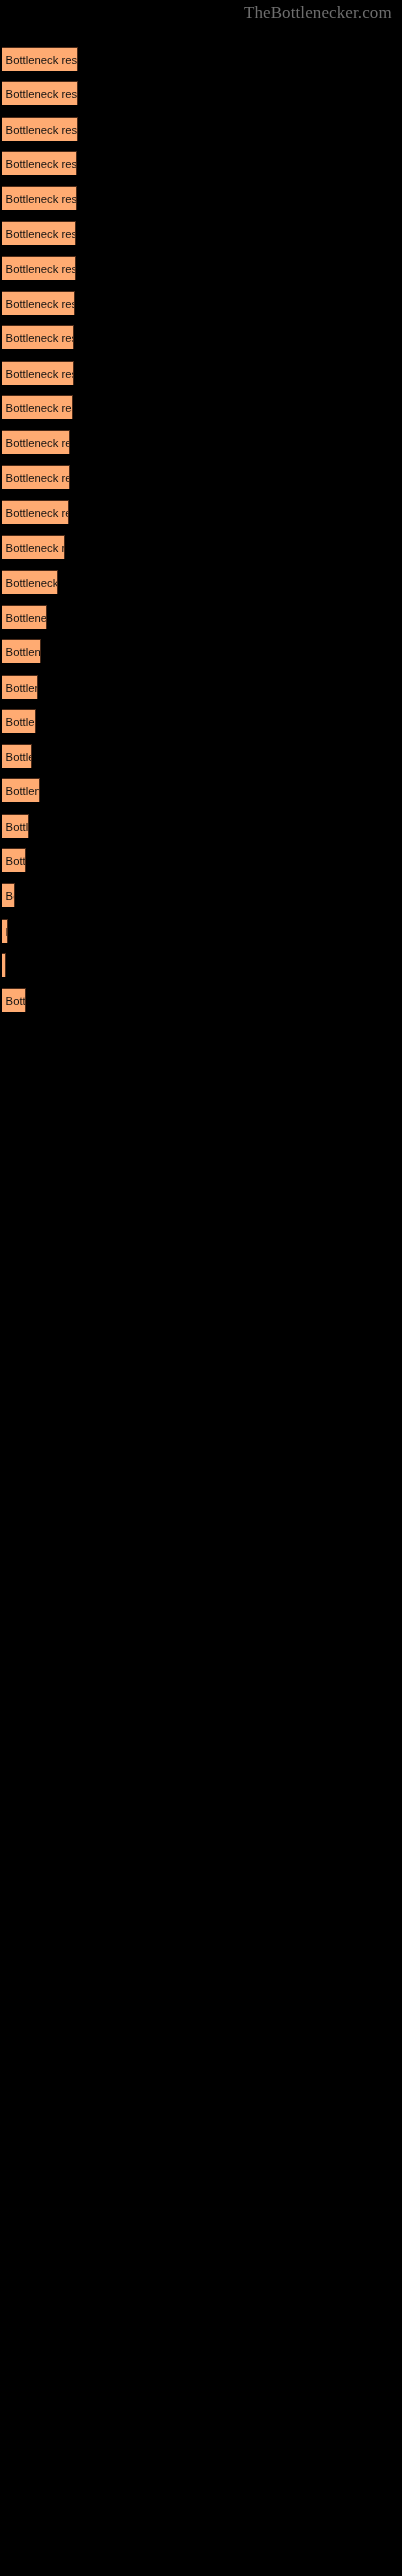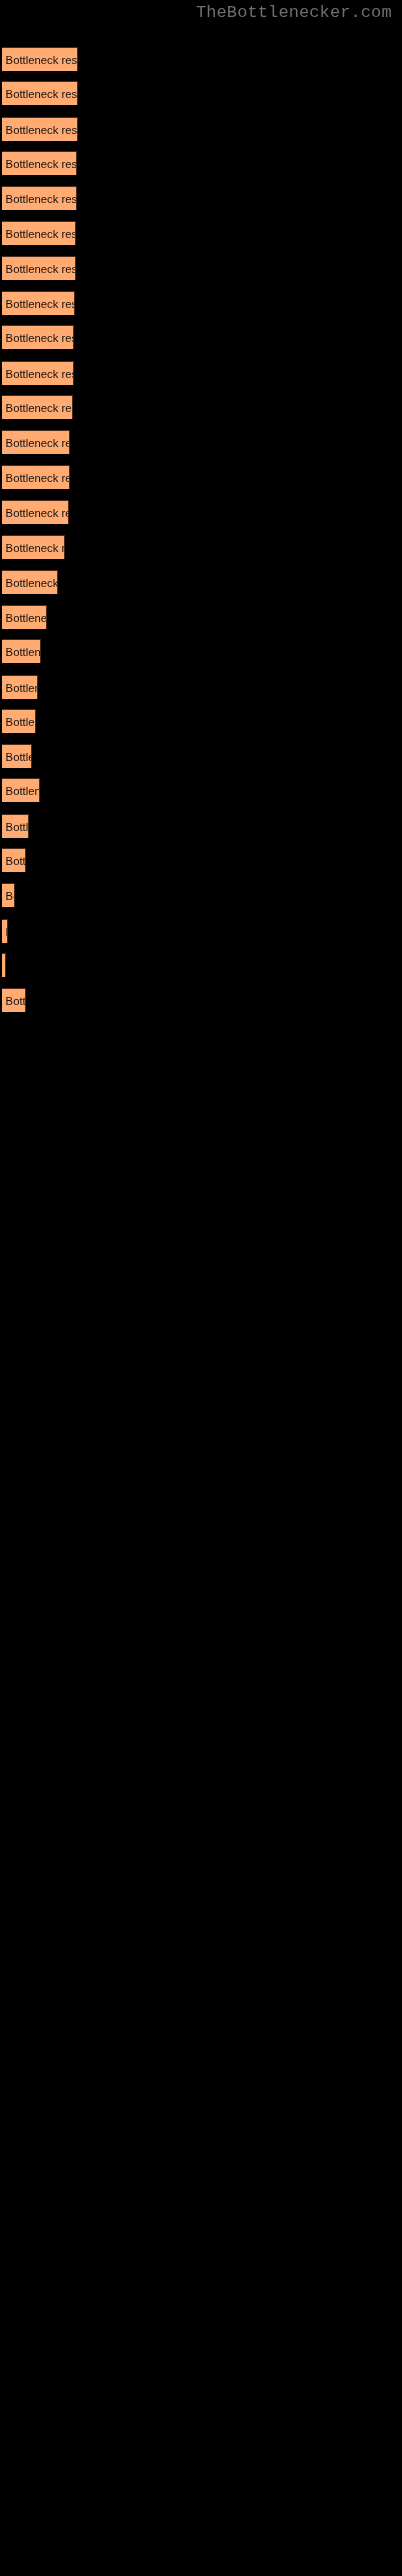--- a/index.html
+++ b/index.html
@@ -23,21 +23,21 @@
     top: 0;
     width: 403px;
     height: 2576px;
     background: #000000;
   }
 
   .site-title {
     position: absolute;
     right: 11.3px;
     top: 1.6px;
-    font-family: Liberation Mono, monospace;
+    font-family: Liberation Serif, serif;
     font-size: 17px;
     line-height: 21px;
     color: #6e6e6e;
     letter-spacing: 0.1px;
     white-space: nowrap;
     user-select: none;
   }
 
   .plot-area {
     position: absolute;

